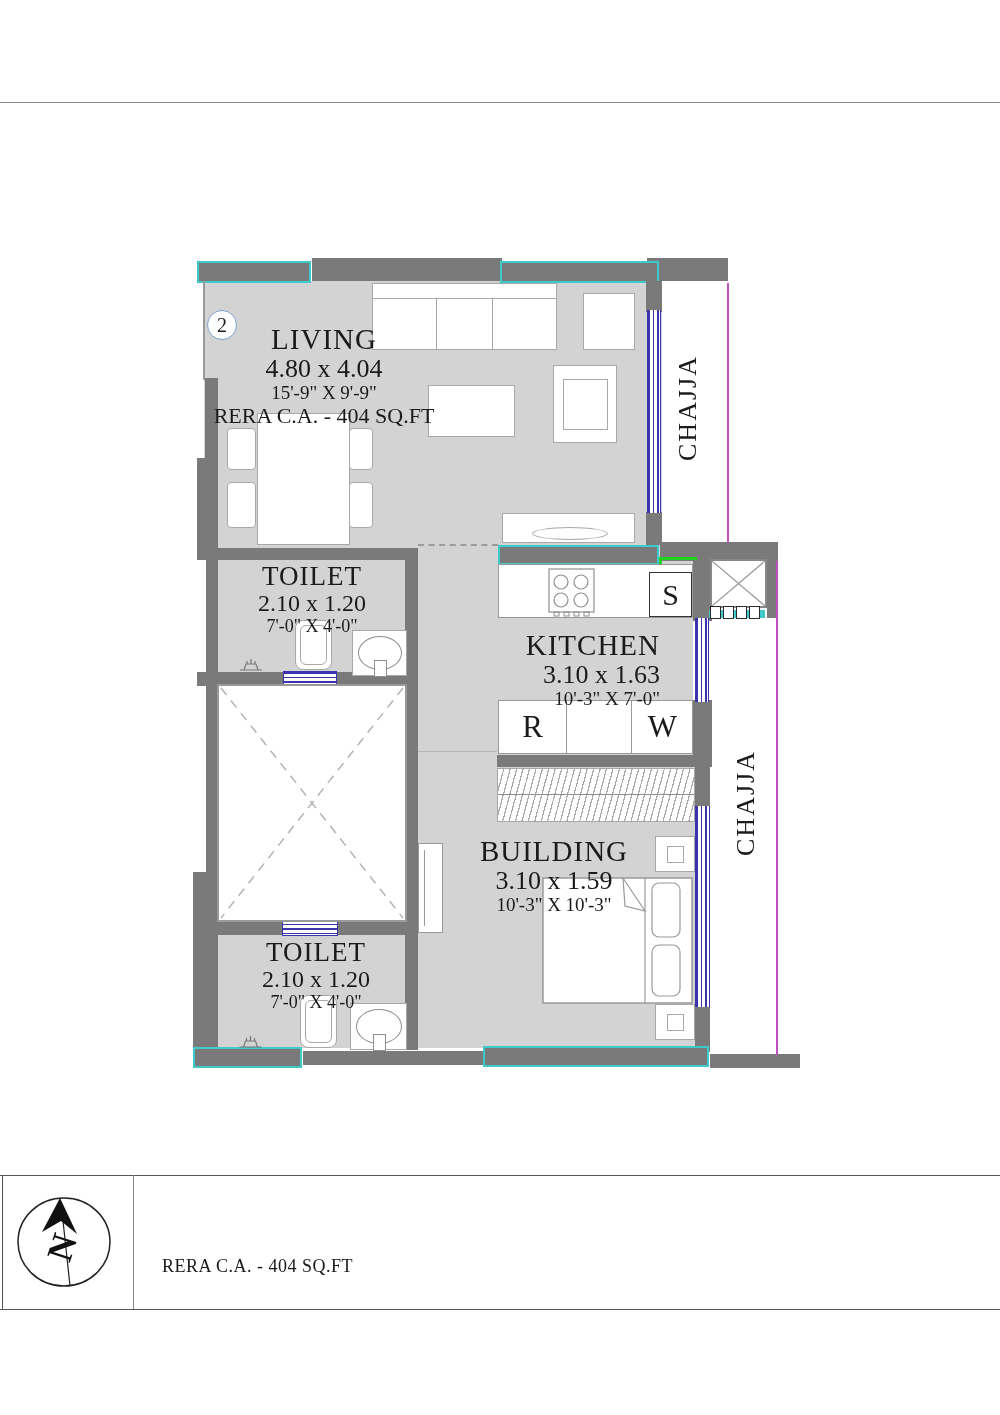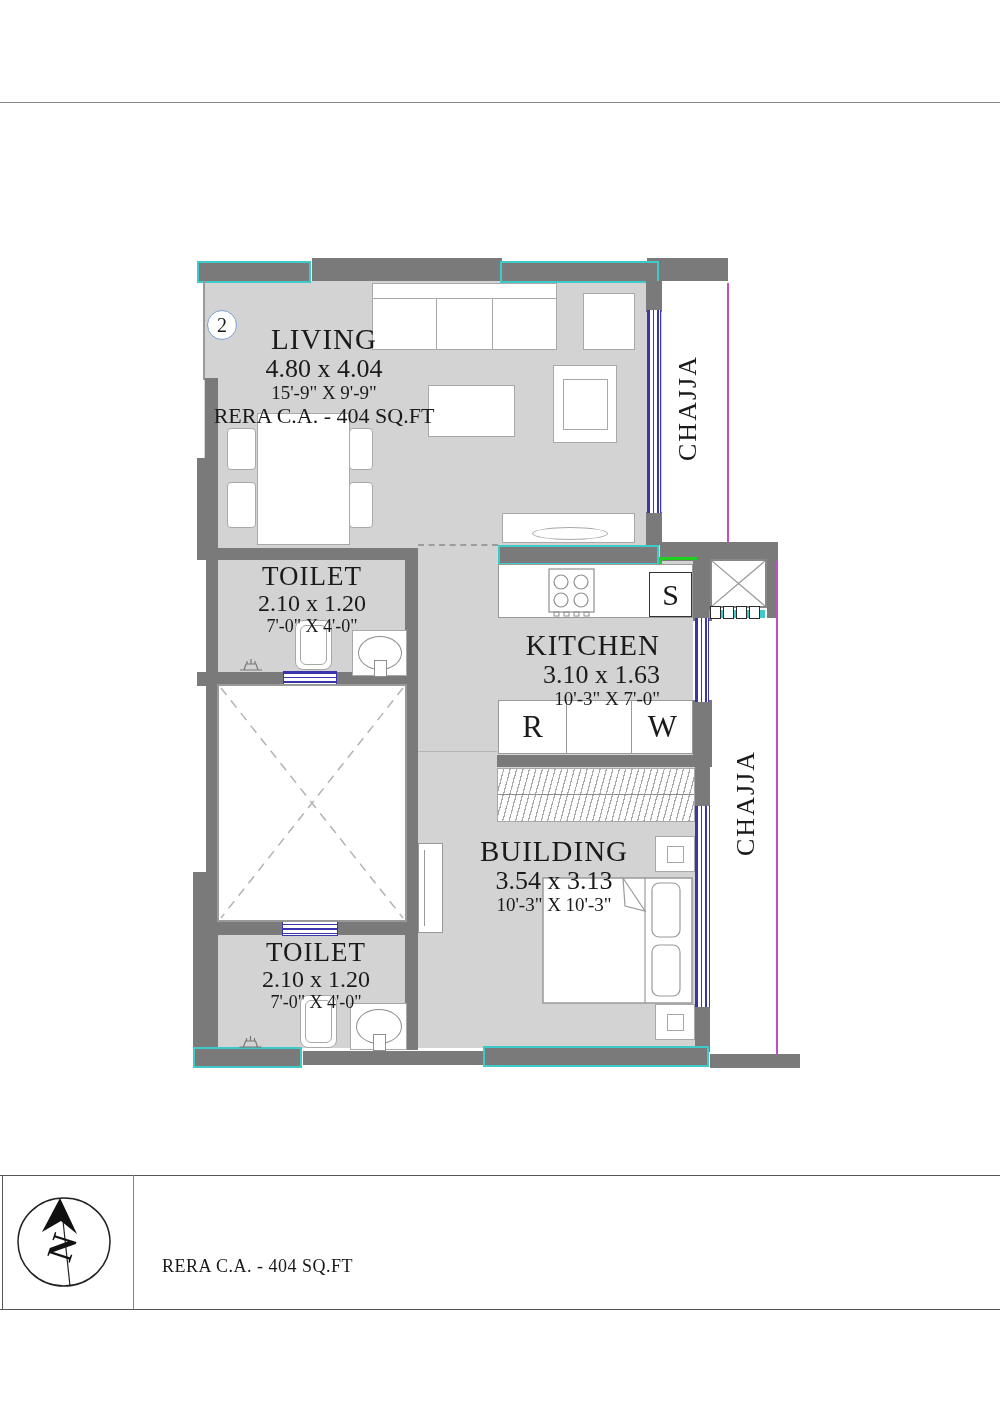--- a/index.html
+++ b/index.html
@@ -209,21 +209,21 @@
   </div>
 
   <div class="txt" style="left:470px;top:630px;width:190px;text-align:right;">
     <div class="rn">KITCHEN</div>
     <div class="dm">3.10 x 1.63</div>
     <div class="df">10'-3" X 7'-0"</div>
   </div>
 
   <div class="txt" style="left:455px;top:836px;width:198px;">
     <div class="rn">BUILDING</div>
-    <div class="dm">3.54 x 3.13</div>
+    <div class="dm">3.10 x 1.59</div>
     <div class="df">10'-3" X 10'-3"</div>
   </div>
 
   <div class="txt" style="left:222px;top:938px;width:188px;">
     <div class="rn" style="font-size:27px;">TOILET</div>
     <div class="dm" style="font-size:24px;">2.10 x 1.20</div>
     <div class="df" style="font-size:18px;">7'-0" X 4'-0"</div>
   </div>
 
   <div class="abs rot" style="left:607px;top:394px;width:160px;height:28px;">CHAJJA</div>

